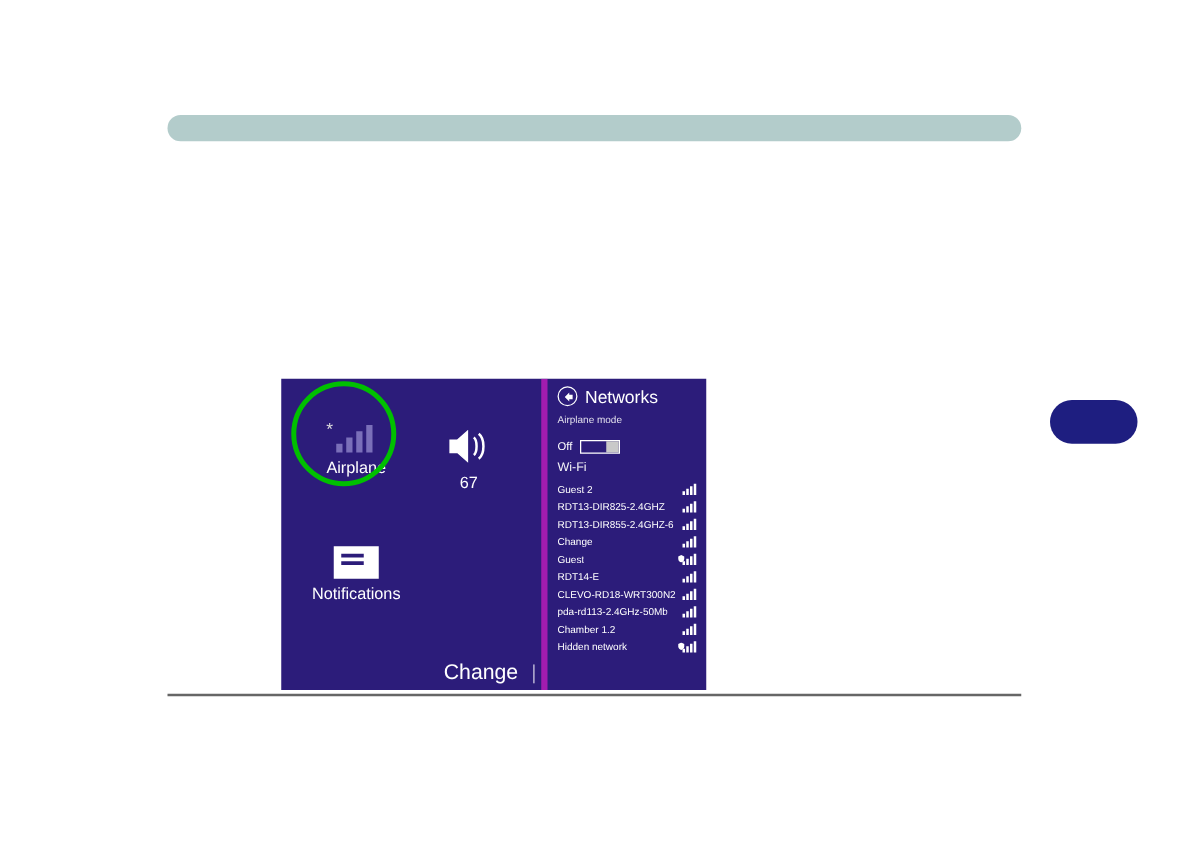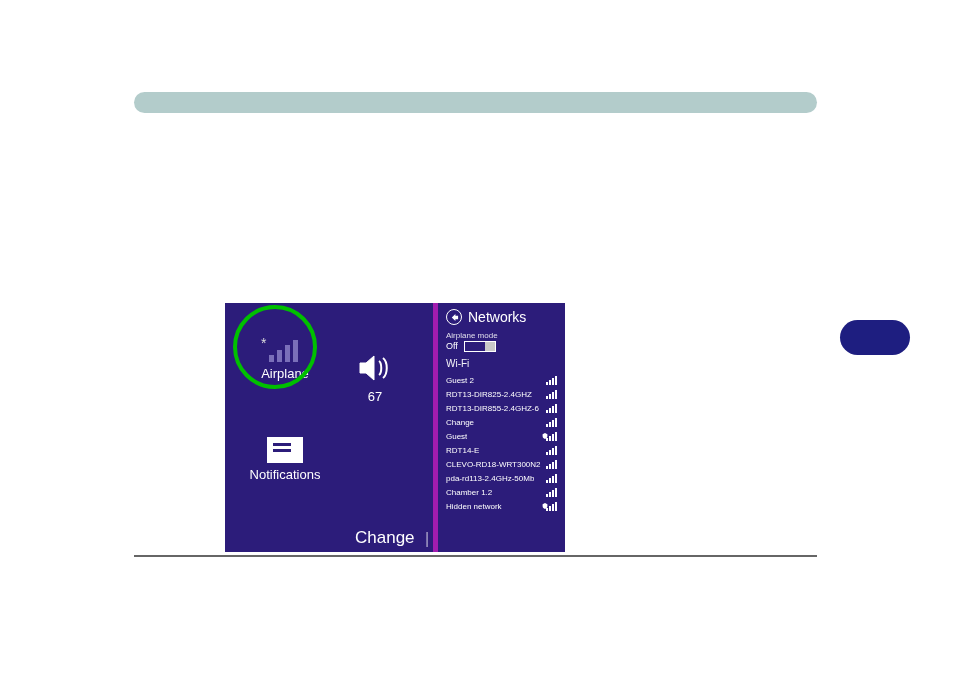--- a/index.html
+++ b/index.html
@@ -7,21 +7,21 @@
     .teal-bar{position:absolute;top:92px;left:134px;width:683px;height:21px;background:#b3cccb;border-radius:11px}
     .blue-pill{position:absolute;top:320px;left:840px;width:70px;height:35px;background:#1e1e80;border-radius:18px}
     .hr-line{position:absolute;top:555px;left:134px;width:683px;height:2px;background:#666}
     .shot{position:absolute;top:303px;left:225px;width:340px;height:249px;background:#2c1c7a;color:#fff;overflow:hidden}
     
     .tiles{position:absolute;left:0;top:0;width:208px;height:100%}
     .highlight-ring{position:absolute;left:233px;top:305px;width:84px;height:84px;border:4px solid #00c000;border-radius:50%}
     .tile{position:absolute;width:80px;text-align:center}
     .tile .lbl{font-size:13px;margin-top:4px;display:block}
     .tile-net{left:20px;top:22px}
-    .tile-vol{left:110px;top:38px}
+    .tile-vol{left:110px;top:27px}
     .tile-not{left:20px;top:120px}
     .tile-pow{left:110px;top:125px}
     .change{position:absolute;bottom:4px;left:130px;font-size:17px}
     .cut{position:absolute;bottom:4px;left:200px;font-size:16px;opacity:.6}
     
     .sig-big{width:36px;height:25px;margin:12px auto 0;position:relative}
     .sig-big .bar{position:absolute;bottom:0;width:5px;background:#7a6fb9}
     .sig-big .b1{left:2px;height:7px}
     .sig-big .b2{left:10px;height:12px}
     .sig-big .b3{left:18px;height:17px}
@@ -34,21 +34,21 @@
     .pow-ic{width:30px;height:30px;margin:12px auto 0;border:3px solid #fff;border-radius:50%;position:relative}
     .pow-ic::after{content:"";position:absolute;left:12px;top:-5px;width:3px;height:14px;background:#fff}
     
     .panel{position:absolute;left:208px;top:0;width:132px;height:100%;border-left:5px solid #a21caf;padding:6px 6px 6px 8px}
     .panel-hdr{display:flex;align-items:center;gap:6px;margin-bottom:6px}
     .back-btn{width:16px;height:16px;border:1.5px solid #fff;border-radius:50%;display:flex;align-items:center;justify-content:center}
     .back-btn svg{width:9px;height:9px;fill:#fff}
     .panel-title{font-size:14px}
     .ap-row{margin-top:2px}
     .ap-lbl{font-size:8px;opacity:.85}
-    .ap-val{display:flex;align-items:flex-start;gap:6px;margin-top:1px}
+    .ap-val{display:flex;align-items:flex-start;gap:6px;margin-top:12px}
     .ap-off{font-size:9px}
     .toggle{width:32px;height:11px;border:1px solid #fff;background:#2c1c7a;position:relative}
     .toggle::after{content:"";position:absolute;right:0;top:0;width:10px;height:100%;background:#c9c9c9}
     .section{font-size:10px;margin-top:6px;margin-bottom:4px;opacity:.95}
     .net-list{display:flex;flex-direction:column;gap:0}
     .net-row{display:flex;align-items:center;justify-content:space-between;font-size:8px;min-height:14px;cursor:pointer}
     .net-name{white-space:nowrap;overflow:hidden;text-overflow:clip;max-width:96px}
     .sig{width:14px;height:10px;position:relative}
     .sig .sb{position:absolute;bottom:0;width:2px;background:#fff}
     .sig .s1{left:1px;height:3px}

